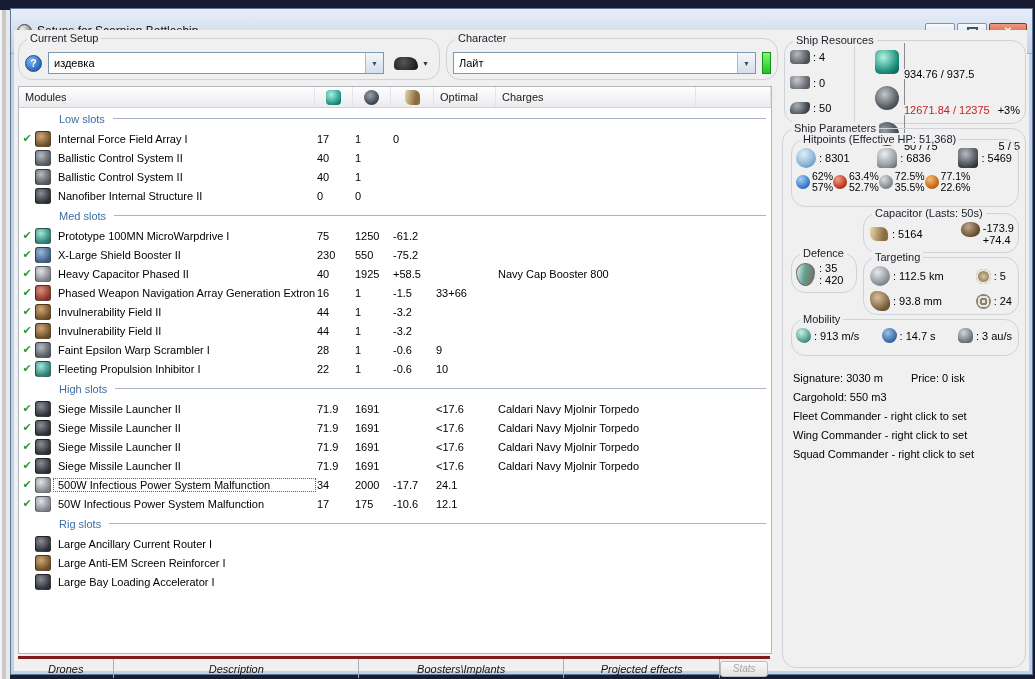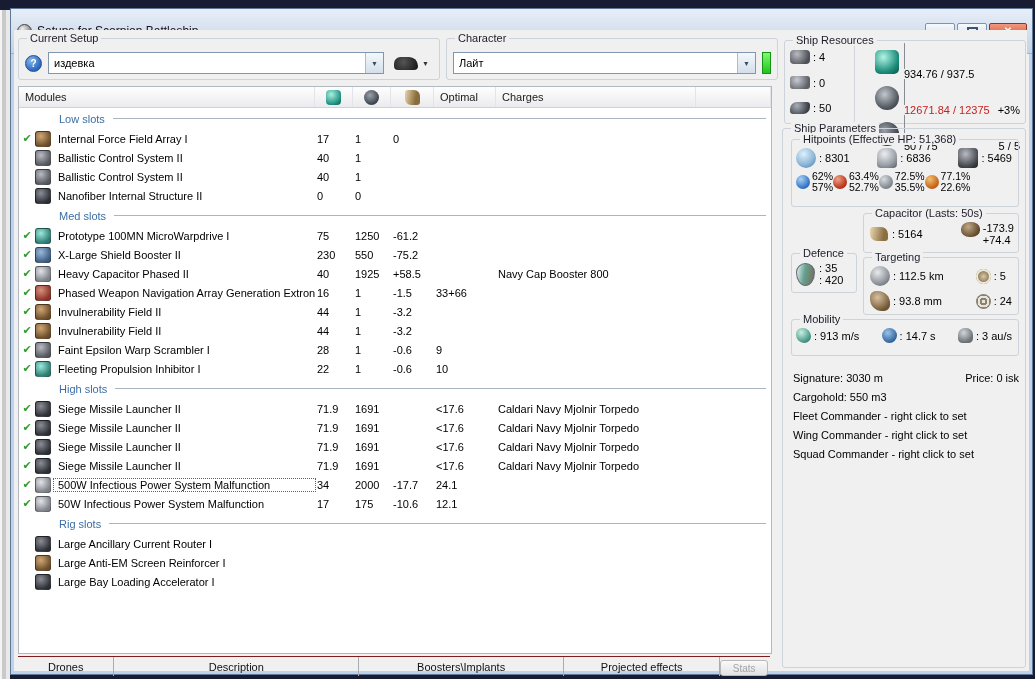--- a/index.html
+++ b/index.html
@@ -18,21 +18,21 @@
   .winbtns{margin-left:auto;display:flex;gap:2px;}
   .winbtn{width:28px;height:15px;border:1px solid #7e93ad;border-radius:2px;position:relative;
     background:linear-gradient(#f6fafd,#ccd9ea);}
   .winbtn.close{width:36px;background:linear-gradient(#f09a7d,#cf4b31);border-color:#8c3722;}
   .winbtn.min::after{content:"";position:absolute;left:9px;right:9px;bottom:3px;height:3px;background:#3f5270;}
   .winbtn.max::after{content:"";position:absolute;left:9px;top:3px;width:7px;height:6px;border:2px solid #3f5270;}
   .winbtn.close::after{content:"✕";position:absolute;left:0;right:0;top:1px;text-align:center;
     color:#fff;font-size:10px;font-weight:bold;}
   .client{position:absolute;left:3px;top:21px;width:1013px;height:640px;background:#f0f0f0;}
   
-  .gb{position:absolute;border:1px solid #ccd3da;border-radius:3px;}
+  .gb{position:absolute;border:1px solid #ccd3da;border-radius:14px;}
   .gb-label{position:absolute;top:-7px;left:8px;background:#f0f0f0;padding:0 3px;color:#1c1c28;white-space:nowrap;}
   
   .cs-box{left:4px;top:8px;width:420px;height:40px;}
   .ch-box{left:432px;top:8px;width:330px;height:40px;}
   .cs-inner{display:flex;align-items:center;height:100%;padding:4px 6px 0 6px;gap:6px;}
   .help-icon{width:15px;height:15px;border-radius:50%;flex:0 0 auto;
     background:radial-gradient(circle at 35% 30%,#86b7ec,#2a67bd 70%);color:#fff;font-size:10px;
     font-weight:bold;display:flex;align-items:center;justify-content:center;border:1px solid #1d4e96;}
   .combo{display:flex;align-items:center;height:20px;background:#fff;border:1px solid #7f97af;flex:1;}
   .combo-text{flex:1;padding:0 5px;white-space:nowrap;overflow:hidden;}
@@ -63,22 +63,22 @@
   .mi-gray{background:radial-gradient(circle at 35% 30%,#b9bcc2,#55585e 75%);}
   .mi-dark{background:radial-gradient(circle at 35% 30%,#8b8f95,#2c2f35 75%);}
   .mi-teal{background:radial-gradient(circle at 35% 30%,#9fe8dd,#2a7d72 75%);}
   .mi-blue{background:radial-gradient(circle at 35% 30%,#9cb8d8,#3c5e86 75%);}
   .mi-silver{background:radial-gradient(circle at 35% 30%,#e2e4e8,#7d8188 75%);}
   .mi-red{background:radial-gradient(circle at 35% 30%,#d89080,#8c3326 75%);}
   .mname{padding-left:4px;white-space:nowrap;}
   .mname.selected{outline:1px dotted #606060;outline-offset:0px;}
   .mcol{padding-left:2px;white-space:nowrap;}
   
-  .bottombar{position:absolute;left:4px;top:626px;width:752px;height:19px;display:flex;align-items:flex-end;
-    border-top:1px solid #7f1d1d;}
+  .bottombar{position:absolute;left:4px;top:626px;width:752px;height:19px;display:flex;align-items:center;
+    border-top:3px solid #7f1d1d;font-style:italic;}
   .btab{height:100%;display:flex;align-items:center;justify-content:center;border-right:1px solid #a9adb3;color:#101010;}
   .bt-0{width:96px;}.bt-1{width:245px;}.bt-2{width:205px;}.bt-3{width:156px;}
   .stats-btn{margin-left:auto;margin-right:2px;width:46px;height:14px;border:1px solid #b9b9b9;border-radius:3px;
     background:linear-gradient(#fafafa,#e2e2e2);color:#a5a5a5;font-size:10px;
     display:flex;align-items:center;justify-content:center;}
   
   .rightpanel{position:absolute;left:768px;top:0;width:245px;height:640px;}
   .gb-res{left:2px;top:10px;width:240px;height:82px;}
   .res-inner{display:flex;height:100%;}
   .res-left{width:64px;display:flex;flex-direction:column;justify-content:space-around;
@@ -136,21 +136,21 @@
   .cap-inner{display:flex;align-items:center;gap:4px;padding:8px 4px 0 6px;}
   .cap-right{margin-left:auto;display:flex;align-items:flex-start;gap:3px;}
   .gb-fire{left:8px;top:128px;width:64px;height:56px;}
   .fire-inner{display:flex;flex-direction:column;gap:5px;padding:8px 2px 0 2px;}
   .icon-val{display:flex;align-items:center;gap:3px;}
   .gb-targ{left:80px;top:128px;width:154px;height:56px;}
   .targ-grid{display:grid;grid-template-columns:1fr auto;gap:5px 8px;padding:8px 6px 0 6px;align-items:center;}
   .gb-mob{left:8px;top:190px;width:226px;height:35px;}
   .mob-inner{display:flex;align-items:center;justify-content:space-between;padding:8px 6px 0 4px;}
   .info-block{position:absolute;left:10px;top:240px;width:226px;line-height:19px;}
-  .info-line{white-space:nowrap;justify-content:space-between;}
+  .info-line{white-space:nowrap;}
   .sig-row{display:flex;gap:28px;}
 </style>
 </head>
 <body>
 
 <div class="screen">
   <div class="behind-left"></div>
 
   <div class="eft-window">
     <div class="titlebar">

